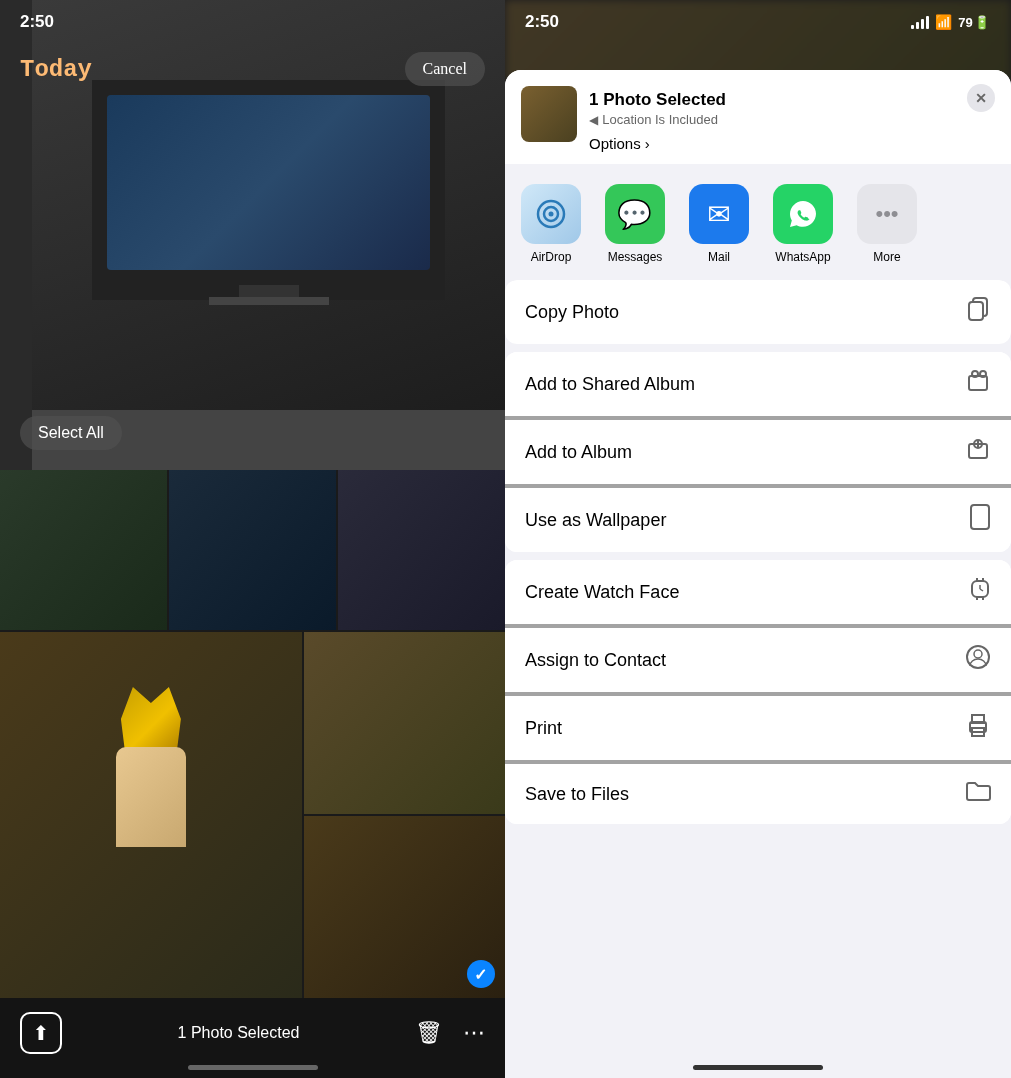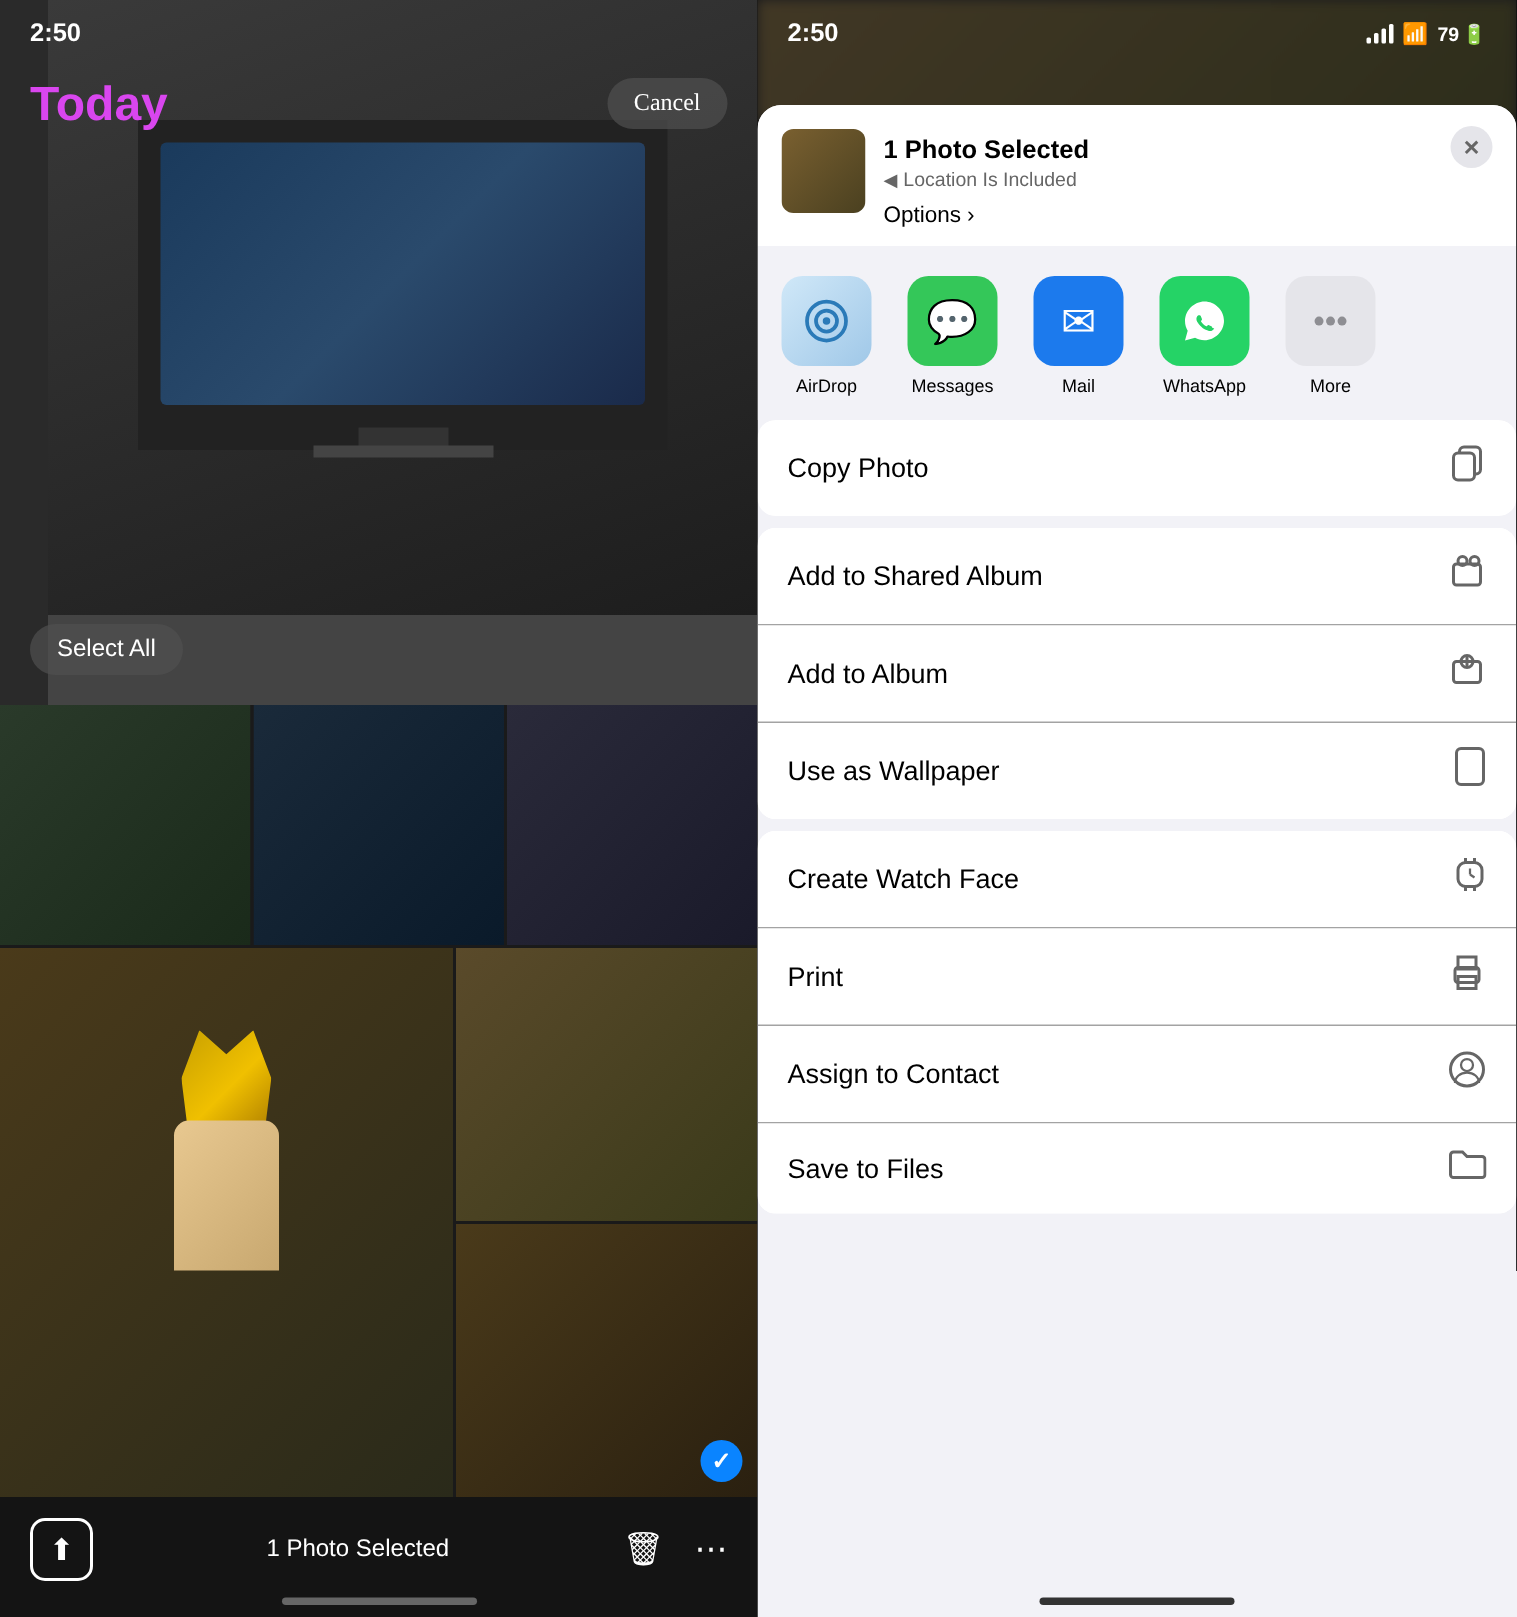--- a/index.html
+++ b/index.html
@@ -44,23 +44,24 @@
       left: 0; right: 0;
       height: 50px;
       display: flex;
       align-items: center;
       justify-content: space-between;
       padding: 0 20px;
       z-index: 10;
     }
 
     .today-label {
-      color: #d946ef;
-      font-size: 32px;
+      color: #fdba74;
+      font-size: 24px;
       font-weight: 700;
+      font-family: Liberation Mono, monospace;
     }
 
     .cancel-btn {
       background: rgba(80,80,80,0.7);
       color: #fff;
       border: none;
       border-radius: 20px;
       padding: 8px 18px;
       font-size: 16px;
       font-weight: 500;
@@ -528,21 +529,21 @@
       margin: 0 0 10px;
       background: transparent;
     }
 
     .action-item {
       background: #fff;
       display: flex;
       align-items: center;
       justify-content: space-between;
       padding: 16px 20px;
-      border-bottom: 1px solid #a3a3a3;
+      border-bottom: 4px solid #a3a3a3;
       cursor: pointer;
     }
 
     .action-item:first-child {
       border-radius: 0;
     }
 
     .action-item.highlighted {
       background: #fff;
       box-shadow: 0 2px 12px rgba(0,0,0,0.15);
@@ -808,39 +809,39 @@
               <line x1="11" y1="9" x2="11" y2="13" stroke="#666" stroke-width="1.5"></line>
               <line x1="11" y1="13" x2="14" y2="15" stroke="#666" stroke-width="1.5"></line>
               <line x1="8" y1="2" x2="8" y2="5" stroke="#666" stroke-width="2"></line>
               <line x1="14" y1="2" x2="14" y2="5" stroke="#666" stroke-width="2"></line>
               <line x1="8" y1="21" x2="8" y2="24" stroke="#666" stroke-width="2"></line>
               <line x1="14" y1="21" x2="14" y2="24" stroke="#666" stroke-width="2"></line>
             </svg>
           </span>
         </div>
         <div class="action-item">
+          <span class="action-item-label">Assign to Contact</span>
+          <span class="action-item-icon">
+            <svg width="26" height="26" viewBox="0 0 26 26" fill="none">
+              <circle cx="13" cy="13" r="11" stroke="#666" stroke-width="2"></circle>
+              <circle cx="13" cy="10" r="4" stroke="#666" stroke-width="1.5"></circle>
+              <path d="M5 22c0-4 3.6-7 8-7s8 3 8 7" stroke="#666" stroke-width="1.5"></path>
+            </svg>
+          </span>
+        </div>
+        <div class="action-item">
           <span class="action-item-label">Print</span>
           <span class="action-item-icon">
             <svg width="26" height="26" viewBox="0 0 26 26" fill="none">
               <rect x="5" y="10" width="16" height="10" rx="2" stroke="#666" stroke-width="2"></rect>
               <rect x="7" y="3" width="12" height="8" stroke="#666" stroke-width="2"></rect>
               <rect x="7" y="16" width="12" height="8" stroke="#666" stroke-width="2"></rect>
             </svg>
           </span>
         </div>
-        <div class="action-item">
-          <span class="action-item-label">Assign to Contact</span>
-          <span class="action-item-icon">
-            <svg width="26" height="26" viewBox="0 0 26 26" fill="none">
-              <circle cx="13" cy="13" r="11" stroke="#666" stroke-width="2"></circle>
-              <circle cx="13" cy="10" r="4" stroke="#666" stroke-width="1.5"></circle>
-              <path d="M5 22c0-4 3.6-7 8-7s8 3 8 7" stroke="#666" stroke-width="1.5"></path>
-            </svg>
-          </span>
-        </div>
         <div class="action-item" style="border-bottom: none; padding-left: 20px;">
           <span class="action-item-label">Save to Files</span>
           <span class="action-item-icon">
             <svg width="26" height="22" viewBox="0 0 26 22" fill="none">
               <path d="M2 5C2 3.9 2.9 3 4 3h6l3 3h10a2 2 0 012 2v10a2 2 0 01-2 2H4a2 2 0 01-2-2V5z" stroke="#666" stroke-width="2"></path>
             </svg>
           </span>
         </div>
       </div>
     </div>

